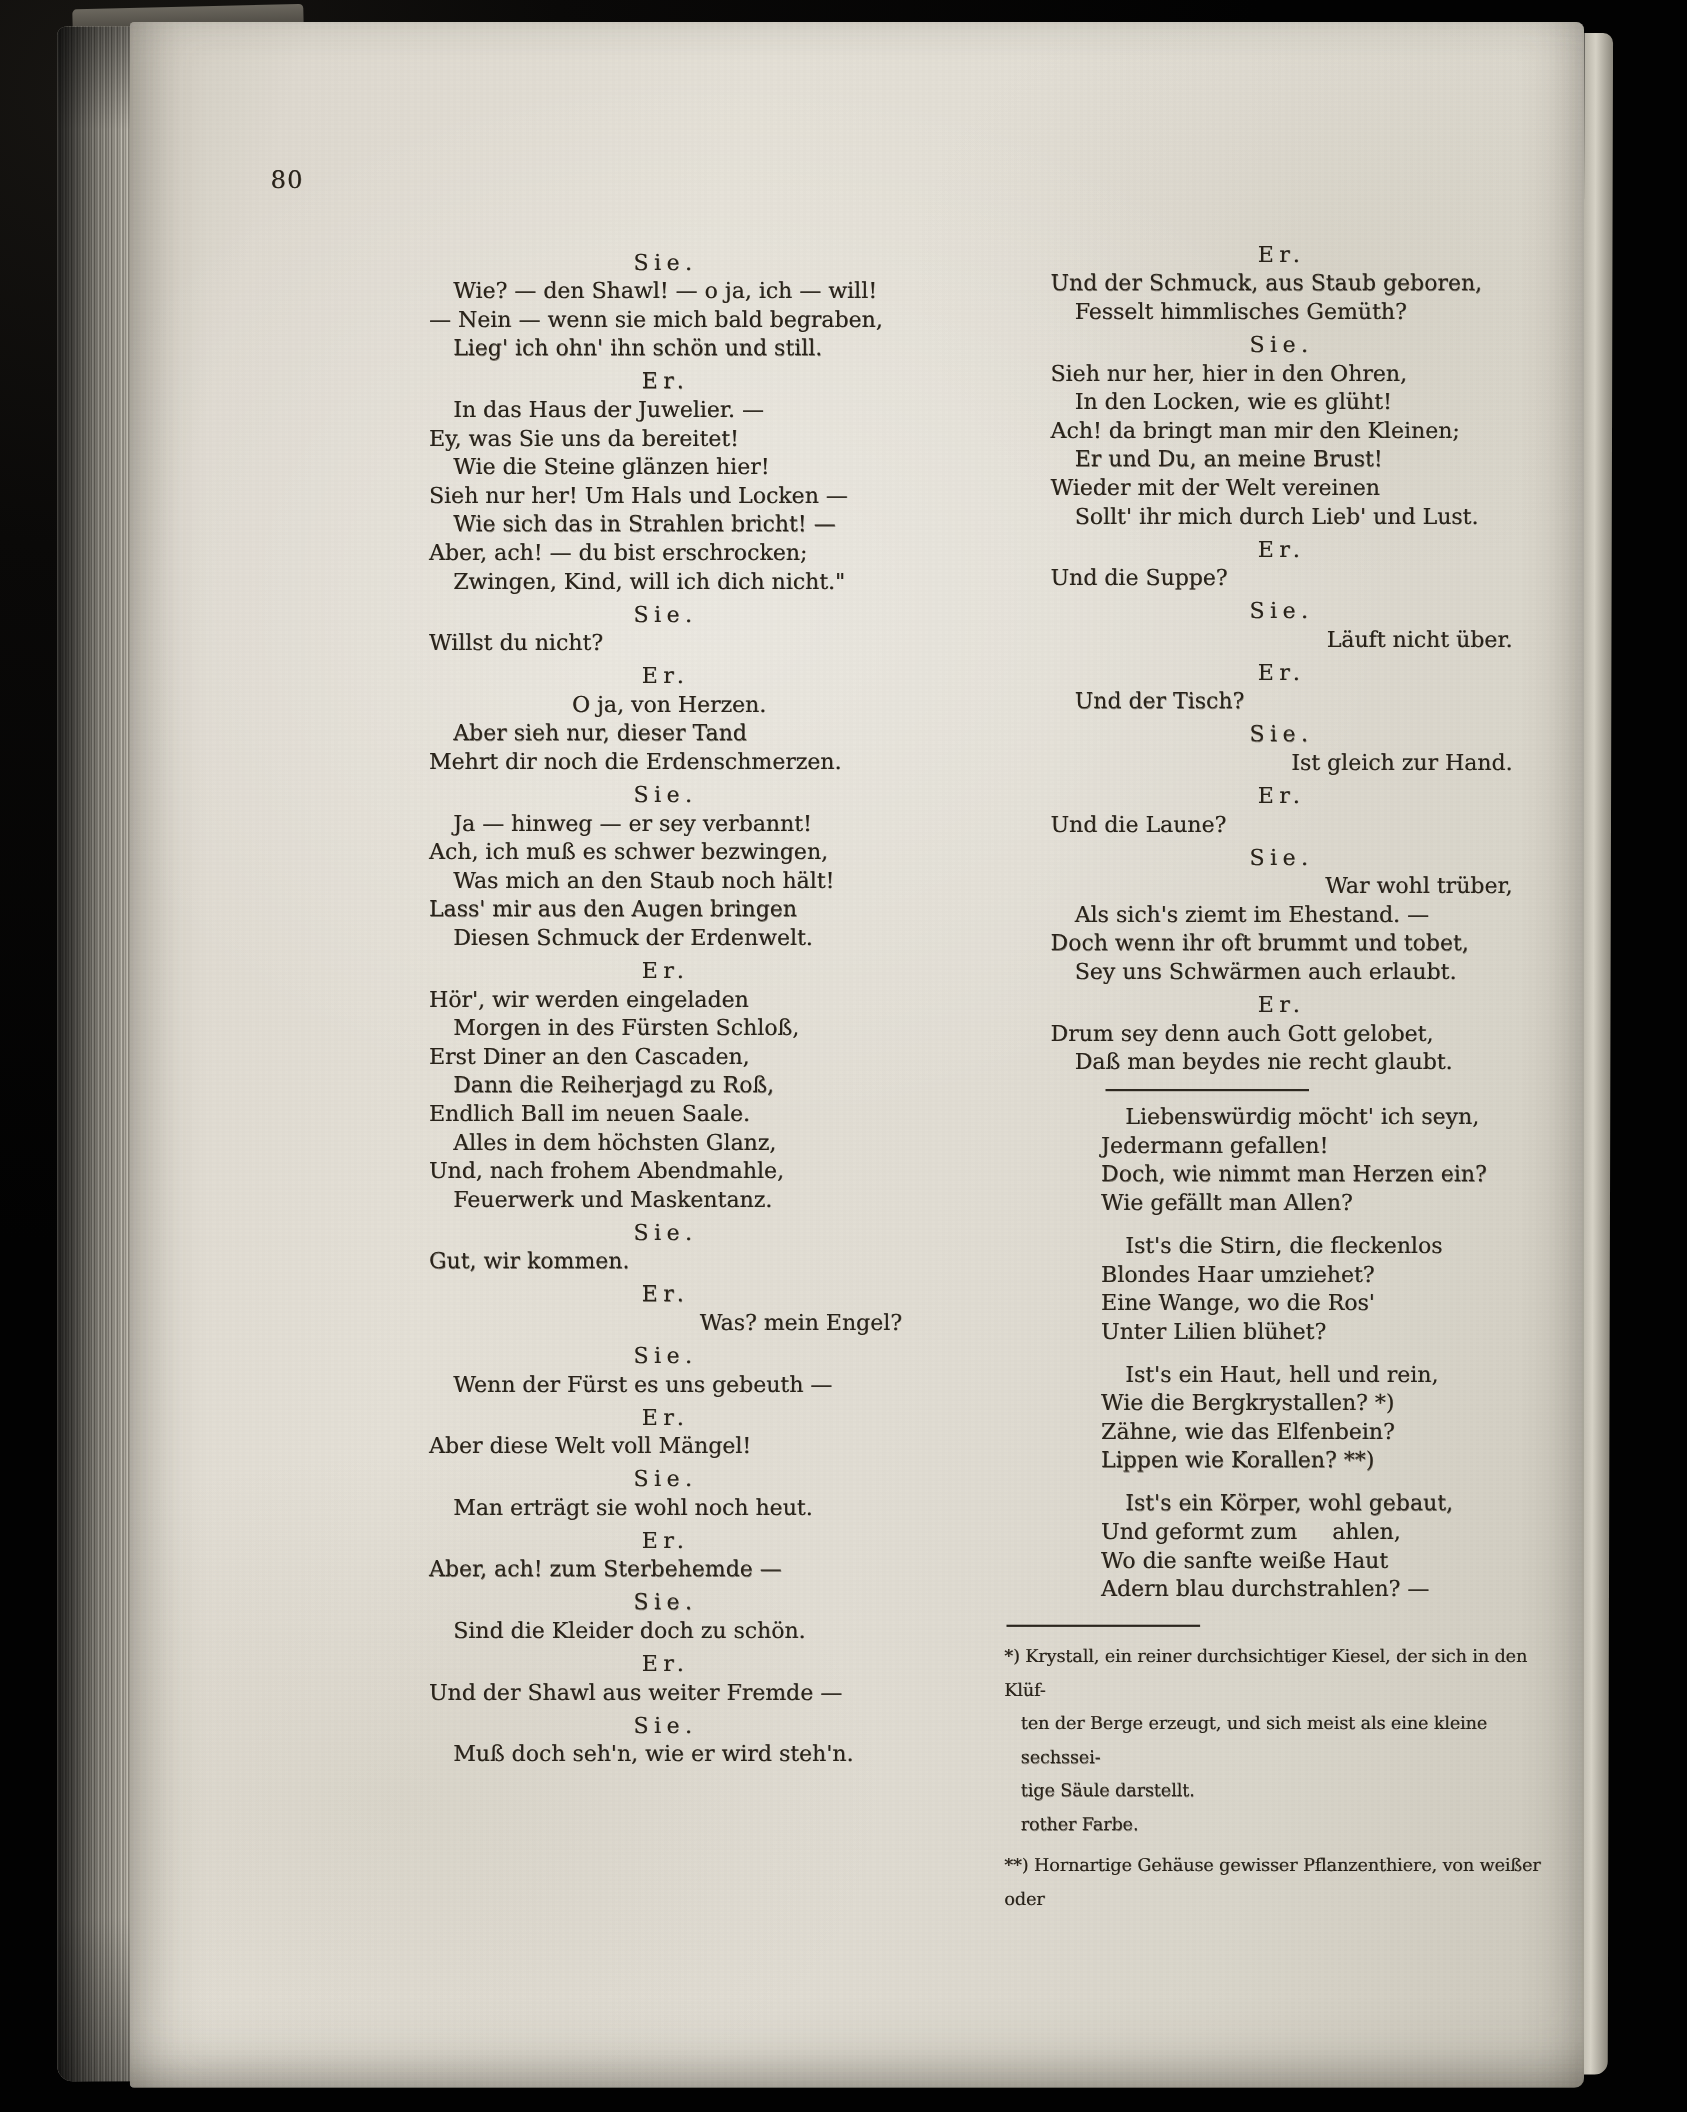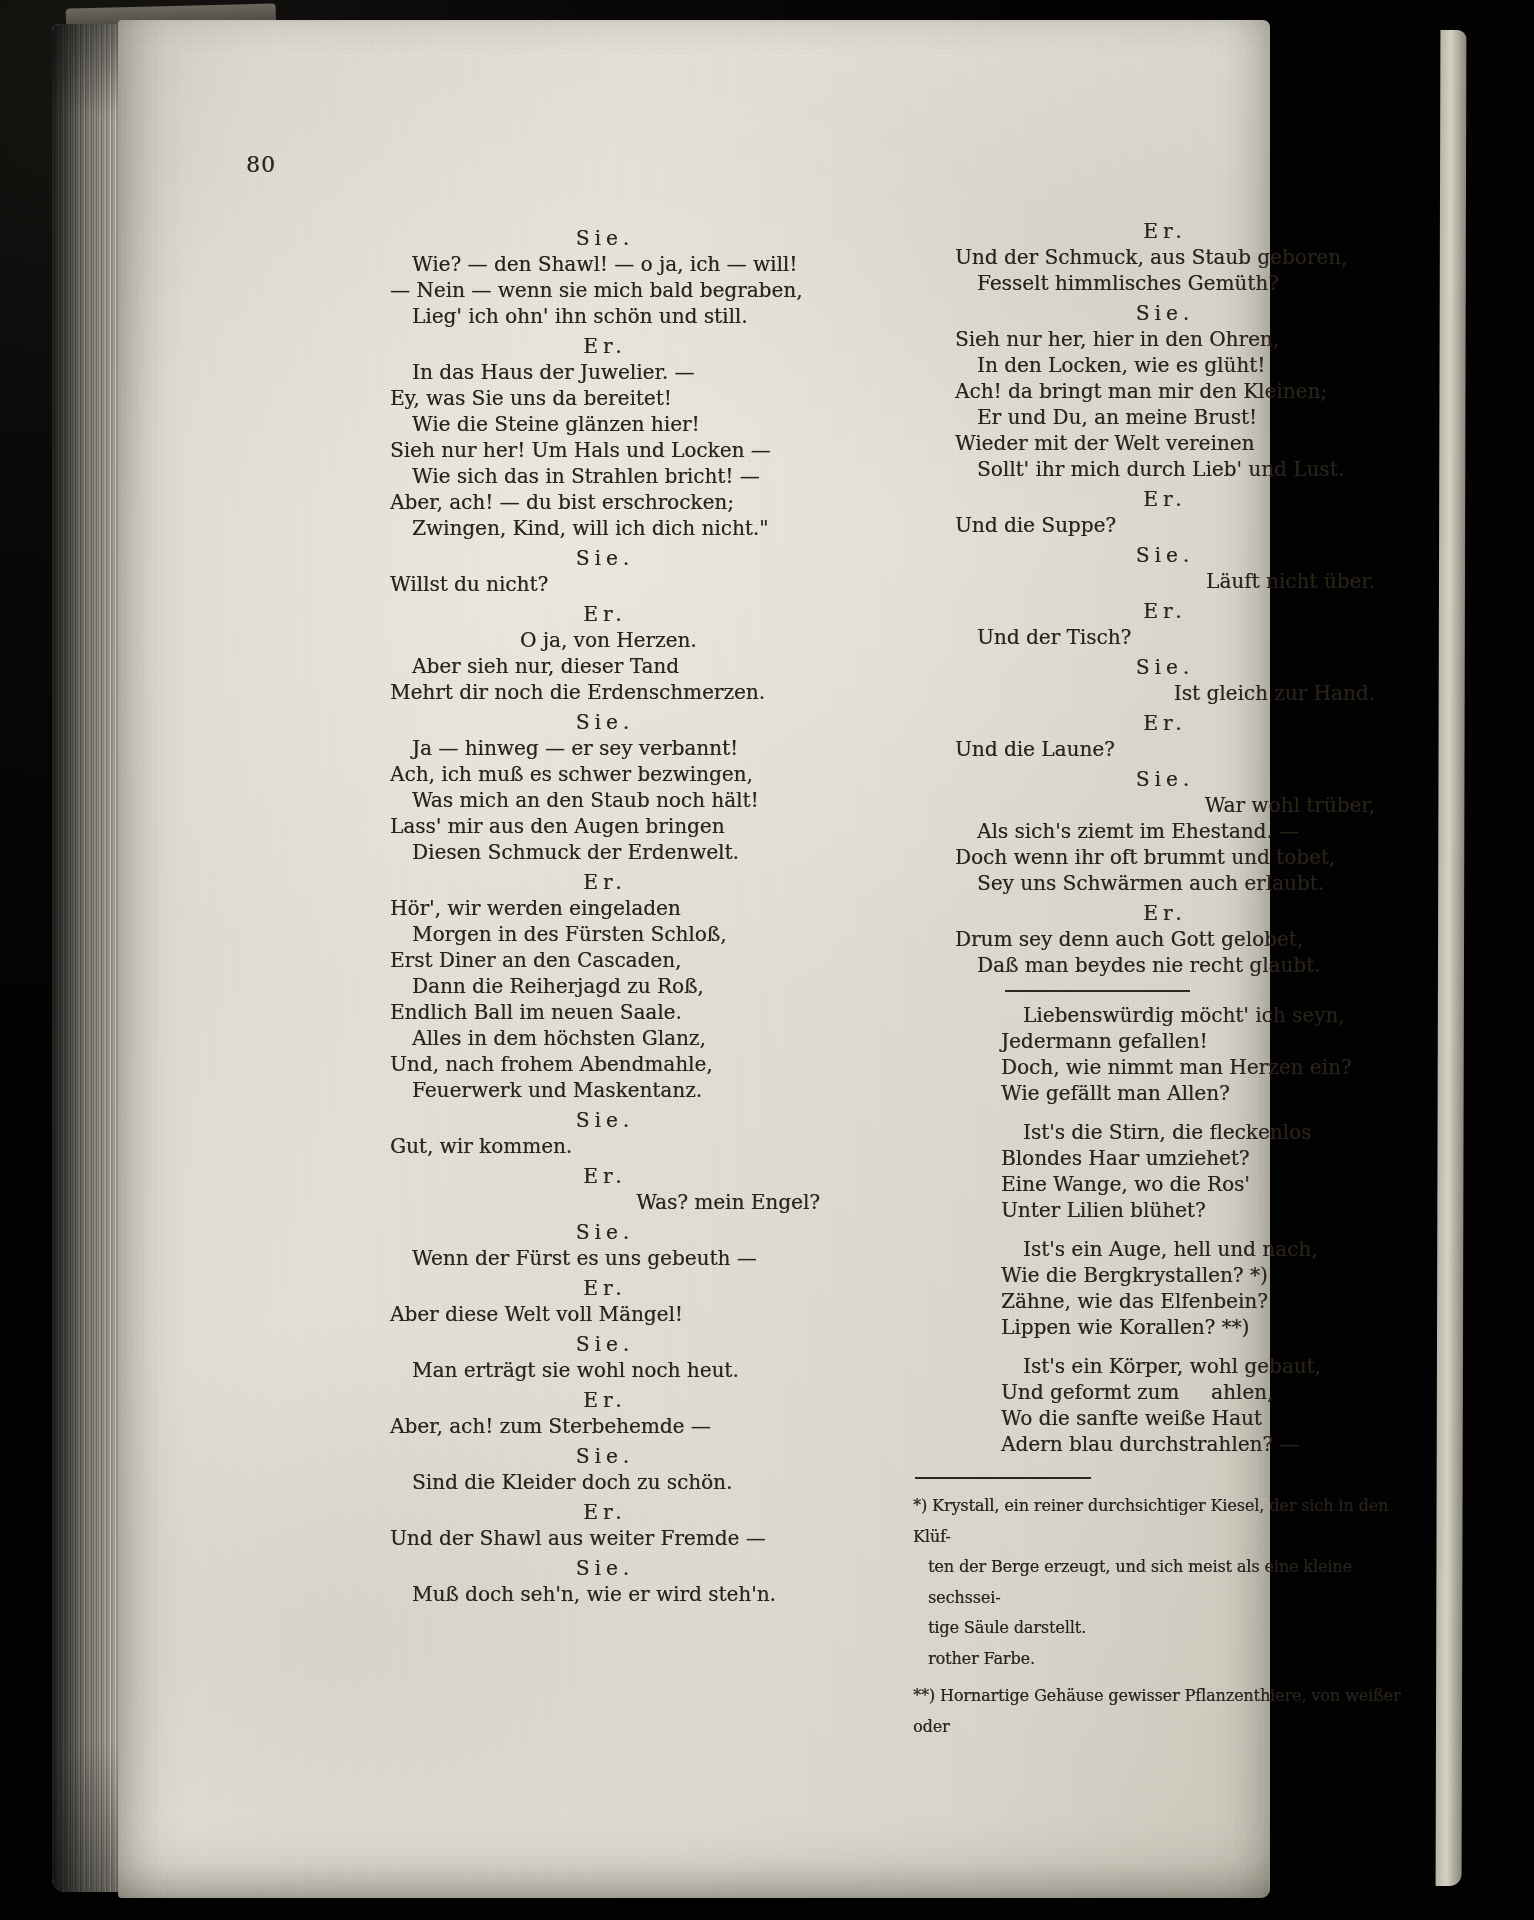--- a/index.html
+++ b/index.html
@@ -26,21 +26,21 @@
     background:
       linear-gradient(90deg,rgba(0,0,0,.82),rgba(0,0,0,.3) 45%,rgba(0,0,0,0) 88%),
       linear-gradient(180deg,rgba(0,0,0,.4),rgba(0,0,0,0) 5%,rgba(0,0,0,0) 92%,rgba(0,0,0,.35));
   }
   .under-edge{
     position:absolute;left:1438px;top:30px;width:26px;height:1856px;z-index:1;
     background:linear-gradient(90deg,#b7b3a7,#d5d1c5 40%,#8b877c);
     border-radius:0 9px 12px 0;transform:rotate(.15deg);
   }
   .page{
-    position:absolute;left:118px;top:20px;width:1152px;height:1878px;z-index:2;
+    position:absolute;left:118px;top:20px;width:1322px;height:1878px;z-index:2;
     border-radius:4px 7px 9px 4px;
     background:
       radial-gradient(ellipse 900px 700px at 40% 28%, rgba(255,255,255,.28), rgba(255,255,255,0) 70%),
       radial-gradient(ellipse 500px 380px at 82% 12%, rgba(150,140,120,.10), rgba(0,0,0,0) 75%),
       radial-gradient(ellipse 600px 420px at 18% 86%, rgba(140,130,110,.12), rgba(0,0,0,0) 75%),
       linear-gradient(105deg,#cfcabf 0%,#ded9cf 9%,#e4e0d6 32%,#e1ddd3 56%,#d9d5ca 80%,#cbc7bb 100%);
     box-shadow:
       inset 32px 0 58px -30px rgba(58,53,44,.45),
       inset -26px 0 52px -28px rgba(58,53,44,.42),
       inset 0 -38px 64px -36px rgba(58,53,44,.5),
@@ -177,21 +177,21 @@
         <div class="vline i5">Liebenswürdig möcht' ich seyn,</div>
         <div class="vline i4">Jedermann gefallen!</div>
         <div class="vline i4">Doch, wie nimmt man Herzen ein?</div>
         <div class="vline i4">Wie gefällt man Allen?</div>
         <div class="gap"></div>
         <div class="vline i5">Ist's die Stirn, die fleckenlos</div>
         <div class="vline i4">Blondes Haar umziehet?</div>
         <div class="vline i4">Eine Wange, wo die Ros'</div>
         <div class="vline i4">Unter Lilien blühet?</div>
         <div class="gap"></div>
-        <div class="vline i5">Ist's ein Auge, hell und nach,</div>
+        <div class="vline i5">Ist's ein Haut, hell und rein,</div>
         <div class="vline i4">Wie die Bergkrystallen? *)</div>
         <div class="vline i4">Zähne, wie das Elfenbein?</div>
         <div class="vline i4">Lippen wie Korallen? **)</div>
         <div class="gap"></div>
         <div class="vline i5">Ist's ein Körper, wohl gebaut,</div>
         <div class="vline i4">Und geformt zum     ahlen,</div>
         <div class="vline i4">Wo die sanfte weiße Haut</div>
         <div class="vline i4">Adern blau durchstrahlen? —</div>
         <div class="footnotes-wrap">
           <div class="fn-sep"></div>

